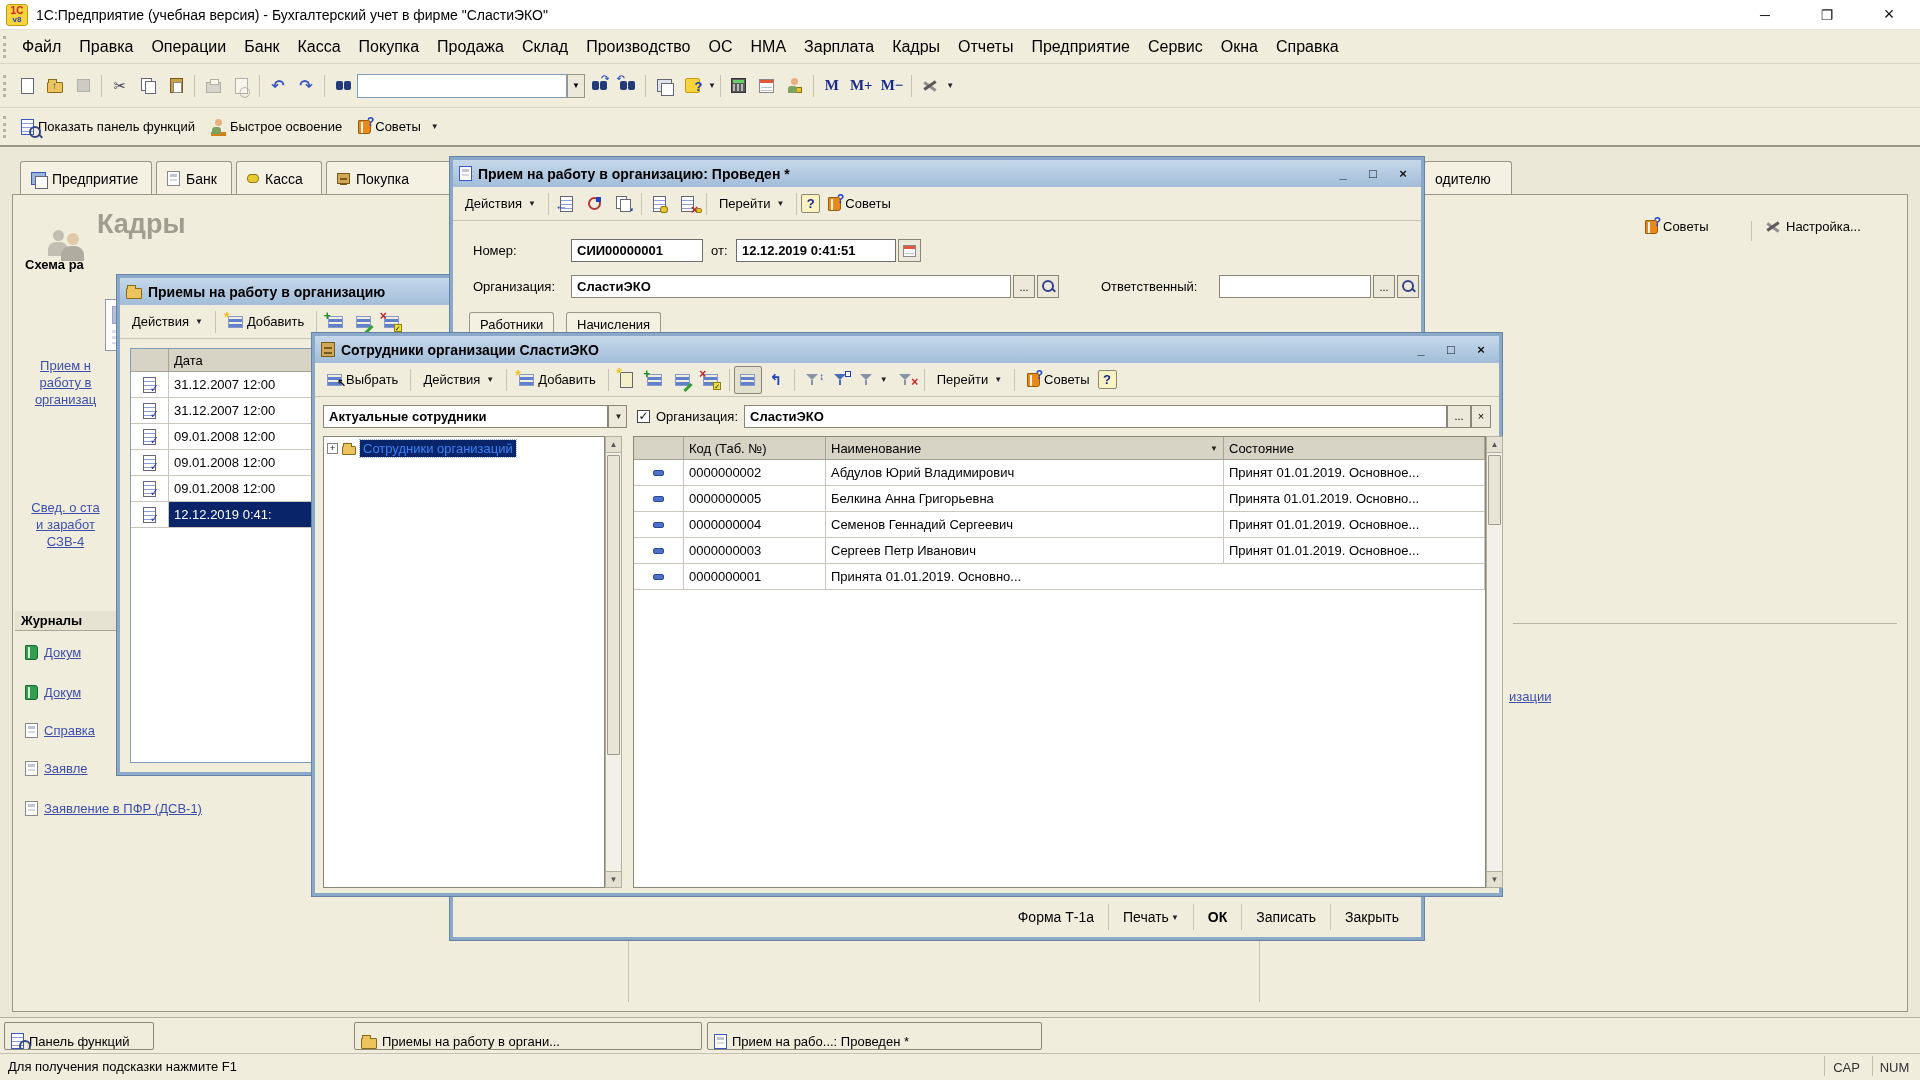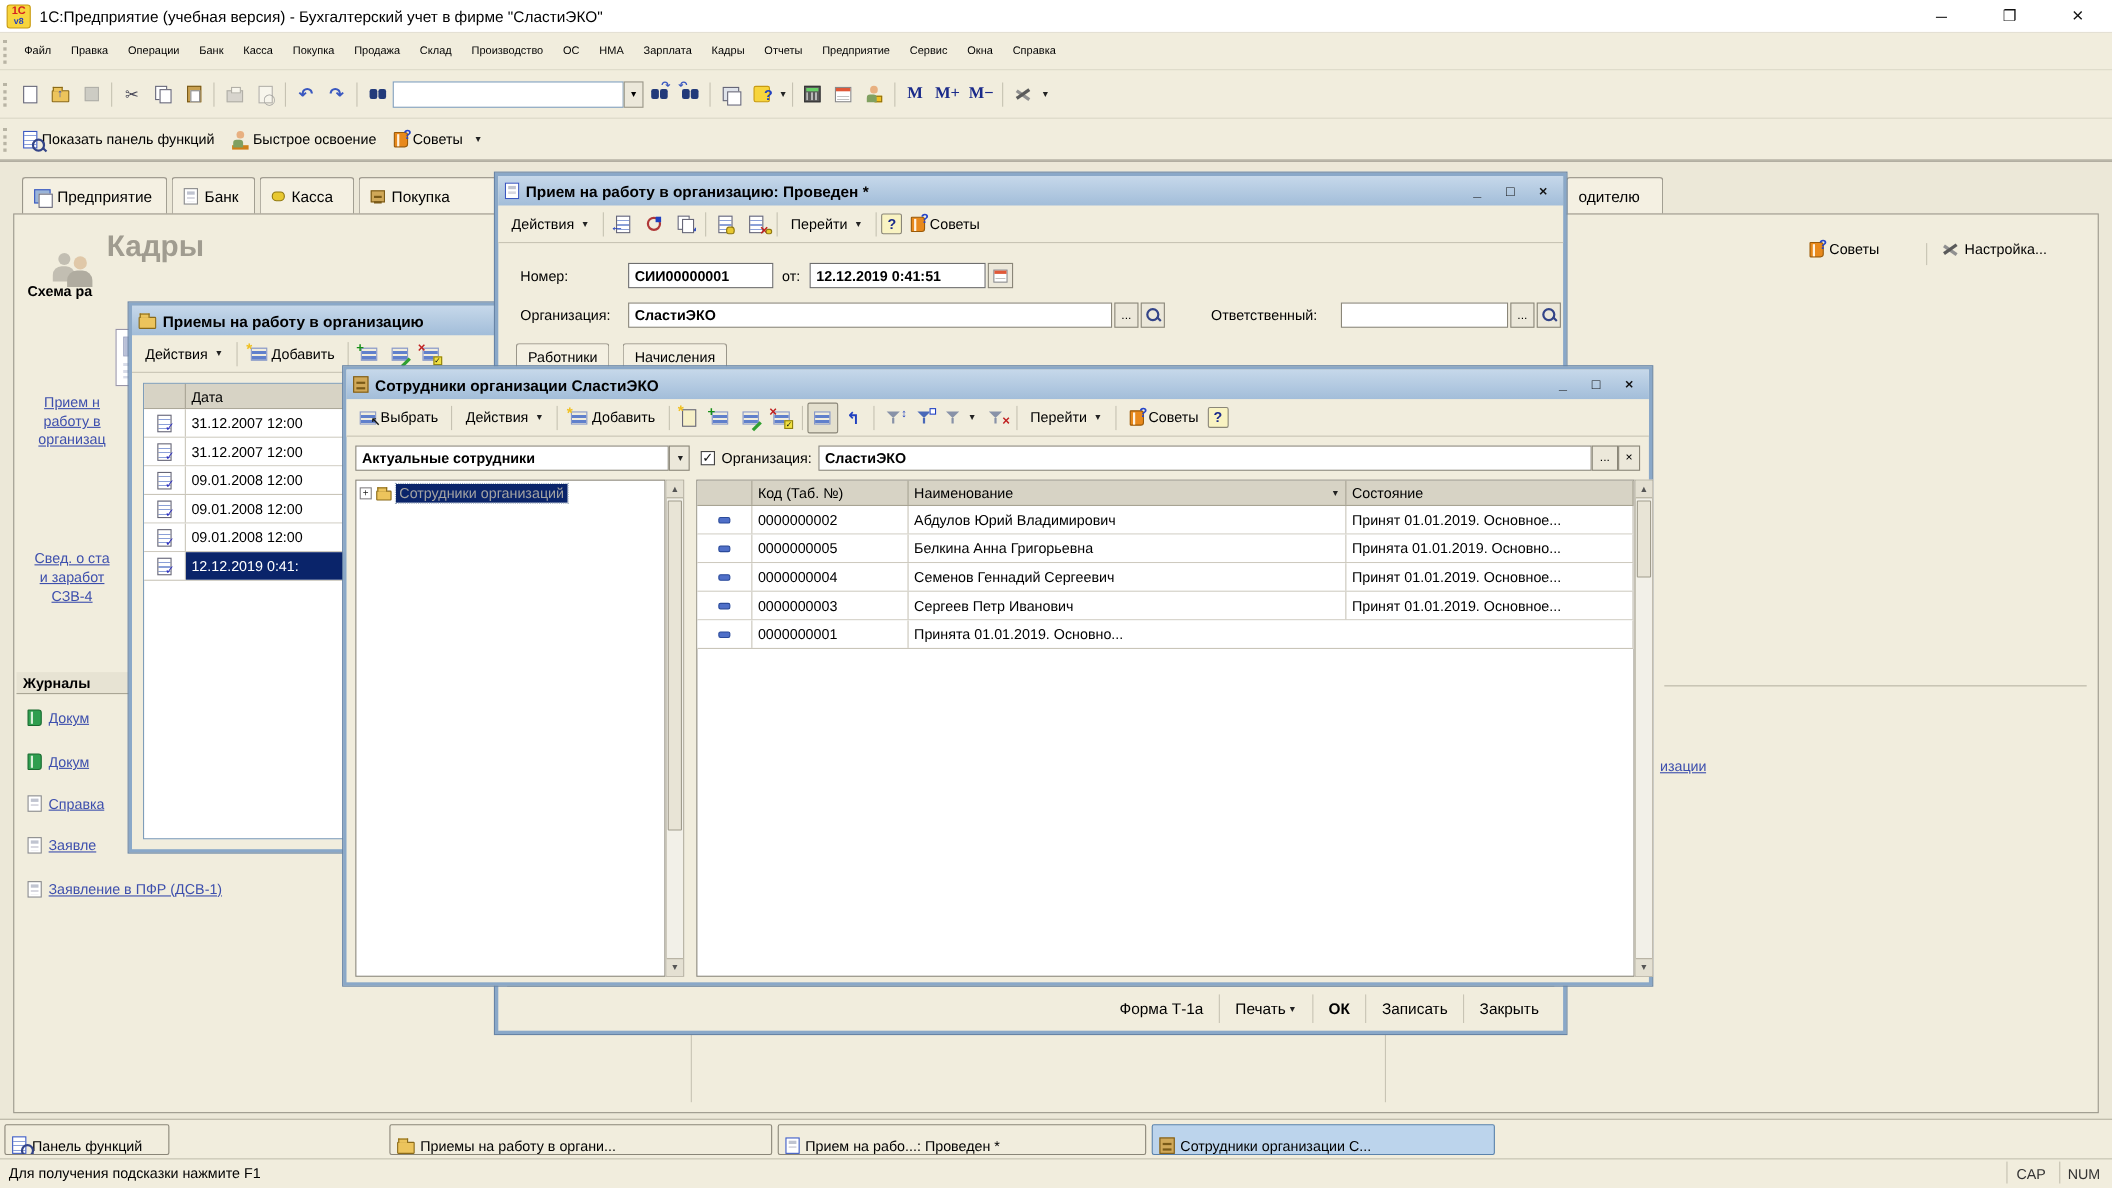--- a/index.html
+++ b/index.html
@@ -11,21 +11,21 @@
   .flex { display:flex; align-items:center; }
   .nowrap { white-space:nowrap; overflow:hidden; }
   .bold { font-weight:bold; }
 
   
   #titlebar { left:0; top:0; width:1920px; height:30px; background:#ffffff; border-bottom:1px solid #e4e0d4; }
   #titlebar .t { font-size:14px; margin-left:8px; }
   .winctl { width:62px; height:30px; display:flex; align-items:center; justify-content:center; font-size:14px; color:#111; }
   #menubar { left:0; top:30px; width:1920px; height:34px; background:#f1eddd; border-bottom:1px solid #d8d4c4; }
   .grip { width:5px; height:22px; border-left:3px dotted #b8b4a4; margin:0 5px 0 3px; }
-  .menu-item { padding:0 9px; height:24px; display:flex; align-items:center; font-size:10px;text-align:center; }
+  .menu-item { padding:0 9px; height:24px; display:flex; align-items:center; font-size:16px;text-align:center; }
   #maintoolbar { left:0; top:64px; width:1920px; height:44px; background:#f1eddd; border-bottom:1px solid #d8d4c4; }
   #funcbar { left:0; top:108px; width:1920px; height:38px; background:#f1eddd; border-bottom:1px solid #9a968a; }
   .tbtn { height:28px; min-width:28px; padding:0 3px; display:flex; align-items:center; justify-content:center; gap:4px; border:1px solid transparent; border-radius:2px; }
   .tbtn.txt { padding:0 7px; }
   .sep { width:1px; height:22px; background:#c6c2b2; margin:0 4px; }
   .dis { opacity:.45; filter:grayscale(.8); }
   .dd { font-size:8px; color:#222; margin-left:2px; }
   .combo-input { width:210px; height:24px; border:1px solid #7f9db9; background:#fff; padding:0 4px; font:13px "Liberation Sans",sans-serif; }
   .combo-arrow { width:18px; height:24px; background:#ece8da; border:1px solid #9a96 88; border:1px solid #9a9688; font-size:8px; display:flex; align-items:center; justify-content:center; }
   .mem { font-family:"Liberation Serif",serif; font-weight:bold; color:#1a2a8a; font-size:15px; }
@@ -653,21 +653,21 @@
       <span style="margin:0 6px">Организация:</span>
       <div class="fld" style="flex:1;border-color:#8a8678">СластиЭКО</div>
       <span class="sbtn" style="width:24px">...</span>
       <span class="sbtn" style="width:20px">×</span>
     </div>
 
     <div class="grid" style="left:8px;top:100px;width:282px;height:452px;border-color:#8a8678">
       <div class="flex" style="height:22px;padding-left:3px;gap:4px">
         <span class="ic i-exp">+</span>
         <span class="ic i-folder" style="width:14px;height:9px"></span>
-        <span style="background:#0a246a;color:#a3a3a3;padding:1px 3px;outline:1px dotted #9ab">Сотрудники организаций</span>
+        <span style="background:#0a246a;color:#3b82f6;padding:1px 3px;outline:1px dotted #9ab">Сотрудники организаций</span>
       </div>
     </div>
     <div class="vscroll" style="left:290px;top:100px;height:452px">
       <div class="sarrow">▲</div>
       <div class="sthumb" style="top:18px;height:300px"></div>
       <div class="sarrow b">▼</div>
     </div>
 
     <div class="grid" style="left:318px;top:100px;width:853px;height:452px;border-color:#8a8678">
       <div class="ghead">
@@ -734,24 +734,20 @@
       <span>Панель функций</span>
     </div>
     <div class="task-btn" style="left:354px;width:348px">
       <span class="ic i-folder"></span>
       <span>Приемы на работу в органи...</span>
     </div>
     <div class="task-btn" style="left:707px;width:335px">
       <span class="ic i-form" style="border-color:#3a58c0"></span>
       <span>Прием на рабо...: Проведен *</span>
     </div>
-    <div class="task-btn active" style="left:1047px;width:312px">
-      <span class="ic i-cab"></span>
-      <span>Сотрудники организации С...</span>
-    </div>
   </div>
 
   <div class="abs" id="statusbar">
     <span class="abs nowrap" style="left:8px;top:5px">Для получения подсказки нажмите F1</span>
     <span class="stat-cell" style="left:1824px">CAP</span>
     <span class="stat-cell" style="left:1872px">NUM</span>
   </div>
 
 </div>
 

